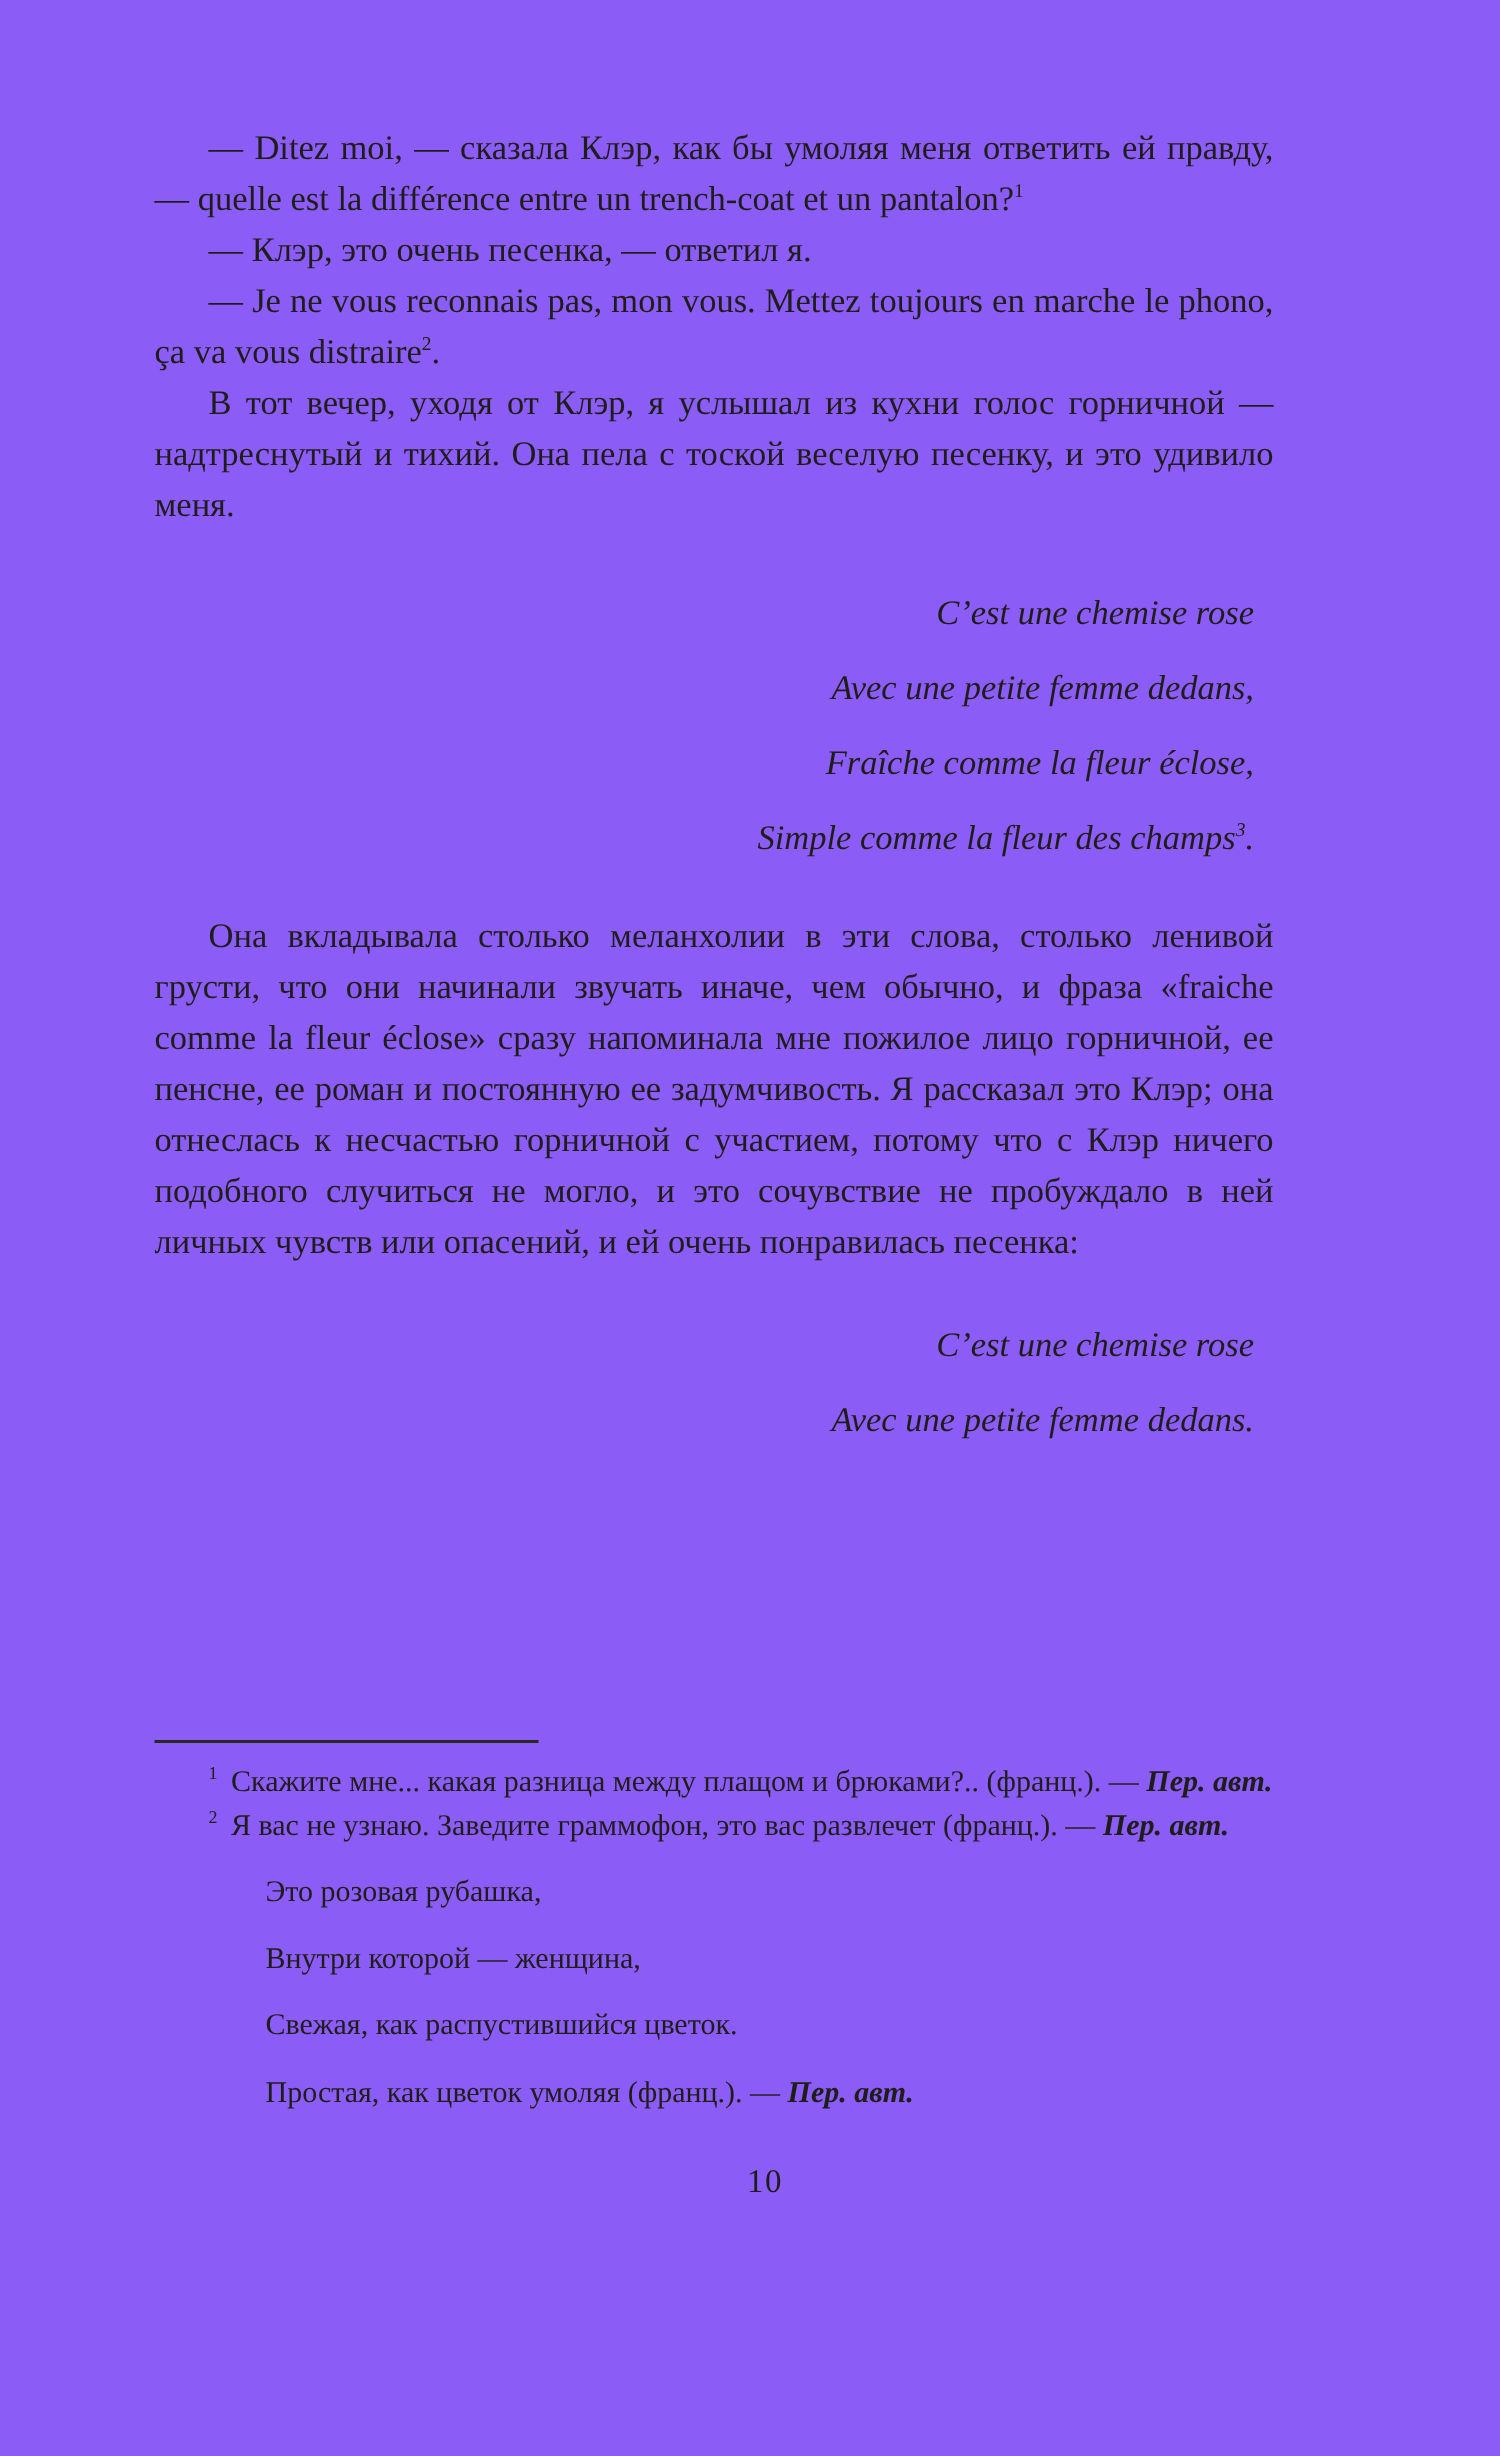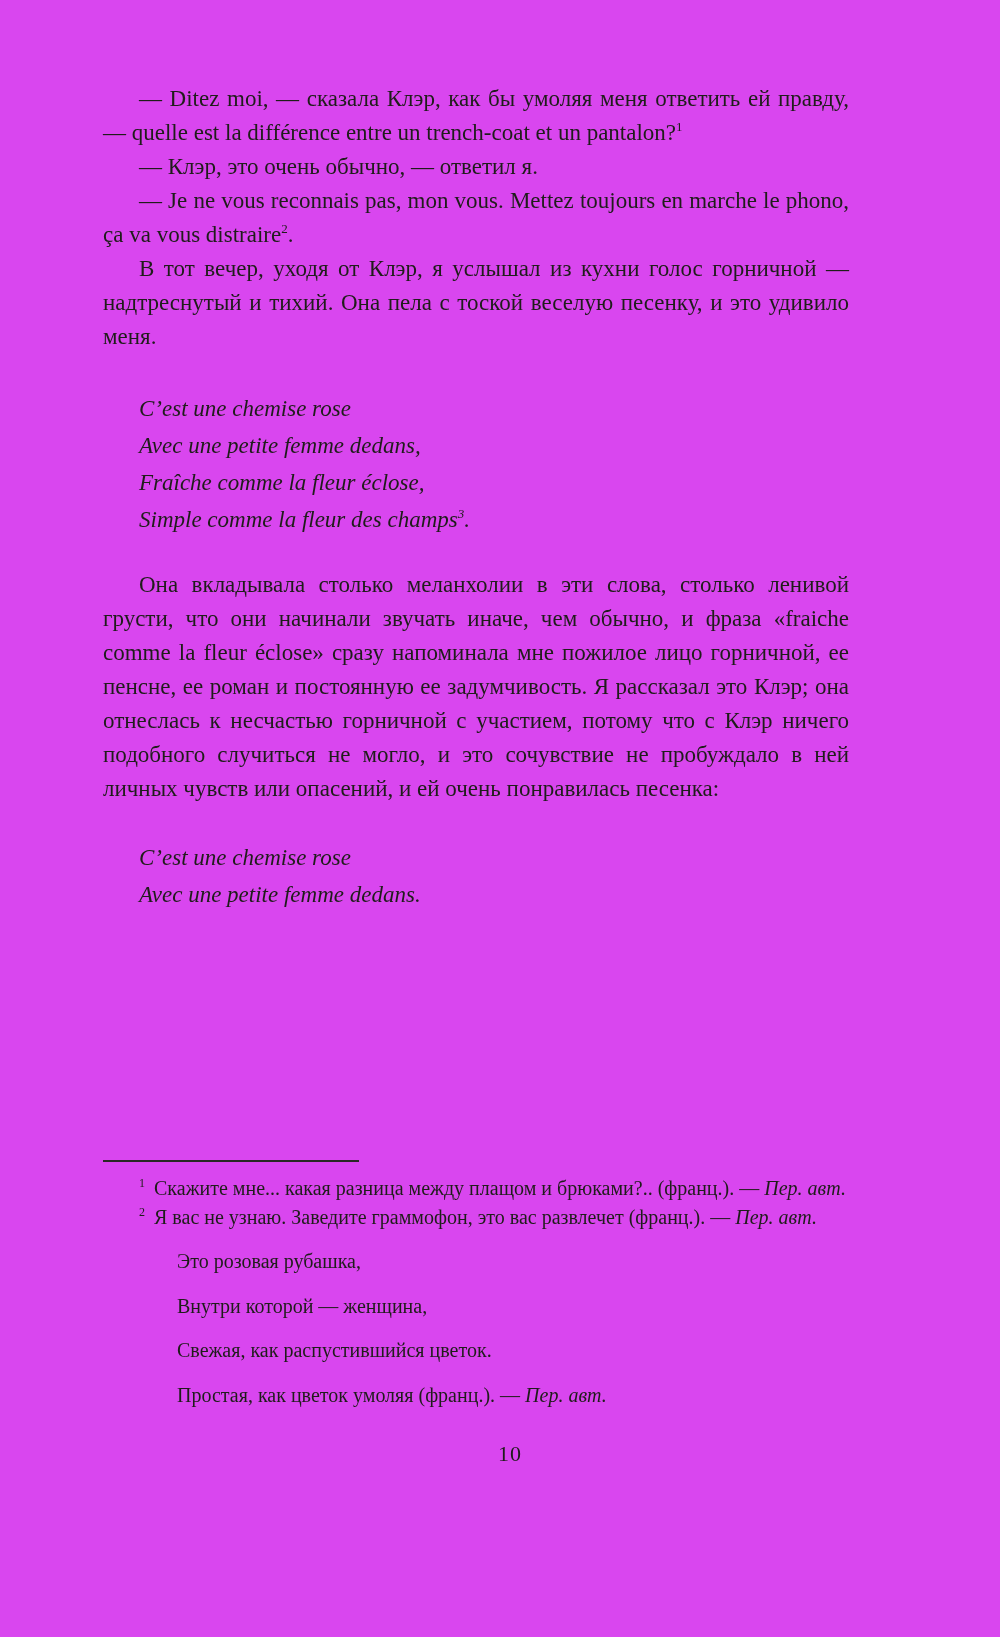--- a/index.html
+++ b/index.html
@@ -1,21 +1,21 @@
 <!DOCTYPE html>
 <html lang="ru"><head>
 <meta charset="utf-8">
 <style>
   html, body { margin: 0; padding: 0; background: #e9e9e7; }
   .page {
     position: relative;
     width: 1000px;
     height: 1637px;
     margin: 0 auto;
-    background: #d946ef;
+    background: #8b5cf6;
     color: #1f1d1a;
     font-family: "Liberation Serif", "DejaVu Serif", serif;
     overflow: hidden;
   }
   .text-block {
     position: absolute;
     left: 103px;
     top: 82px;
     width: 746px;
     font-size: 23px;
@@ -27,21 +27,21 @@
     font-size: 13px;
     line-height: 0;
     vertical-align: super;
   }
   .verse {
     margin: 36px 0 30px 36px;
     font-style: italic;
     line-height: 37px;
     text-align: left;
   }
-  .verse .vline { margin: 0; }
+  .verse .vline { margin: 13px; text-align: right; }
   .verse.second { margin-top: 33px; margin-bottom: 0; }
   .footnotes {
     position: absolute;
     left: 103px;
     top: 1160px;
     width: 746px;
     font-size: 20px;
     line-height: 28.5px;
     text-align: justify;
   }
@@ -49,42 +49,42 @@
     width: 256px;
     height: 2px;
     background: #2a2825;
     border: none;
     margin: 0 0 12px 0;
   }
   .footnote { margin: 0; text-indent: 36px; }
   .footnote sup.ref { margin-right: 9px; font-size: 12px; }
   .fn-verse { margin: 0 0 0 58px; text-align: left; }
   .fn-verse .fn-vline { margin: 16px; }
-  .it { font-style: italic; }
+  .it { font-style: italic; font-weight: bold; }
   .page-number {
     position: absolute;
     left: 0;
     top: 1441px;
     width: 100%;
     text-align: center;
     font-size: 22px;
     letter-spacing: 1px;
     padding-left: 10px;
   }
 </style>
 </head>
 <body>
 
 <div class="page">
 
   <div class="text-block">
 
     <p class="para"><span>— Ditez moi, — сказала Клэр, как бы умоляя меня ответить ей правду, — quelle est la différence entre un trench-coat et un pantalon?</span><sup class="ref">1</sup></p>
 
-    <p class="para"><span>— Клэр, это очень обычно, — ответил я.</span></p>
+    <p class="para"><span>— Клэр, это очень песенка, — ответил я.</span></p>
 
     <p class="para"><span>— Je ne vous reconnais pas, mon vous. Mettez toujours en marche le phono, ça va vous distraire</span><sup class="ref">2</sup><span>.</span></p>
 
     <p class="para"><span>В тот вечер, уходя от Клэр, я услышал из кухни голос горничной — надтреснутый и тихий. Она пела с тоской веселую песенку, и это удивило меня.</span></p>
 
     <div class="verse">
       <div class="vline">C’est une chemise rose</div>
       <div class="vline">Avec une petite femme dedans,</div>
       <div class="vline">Fraîche comme la fleur éclose,</div>
       <div class="vline"><span>Simple comme la fleur des champs</span><sup class="ref">3</sup><span>.</span></div>

